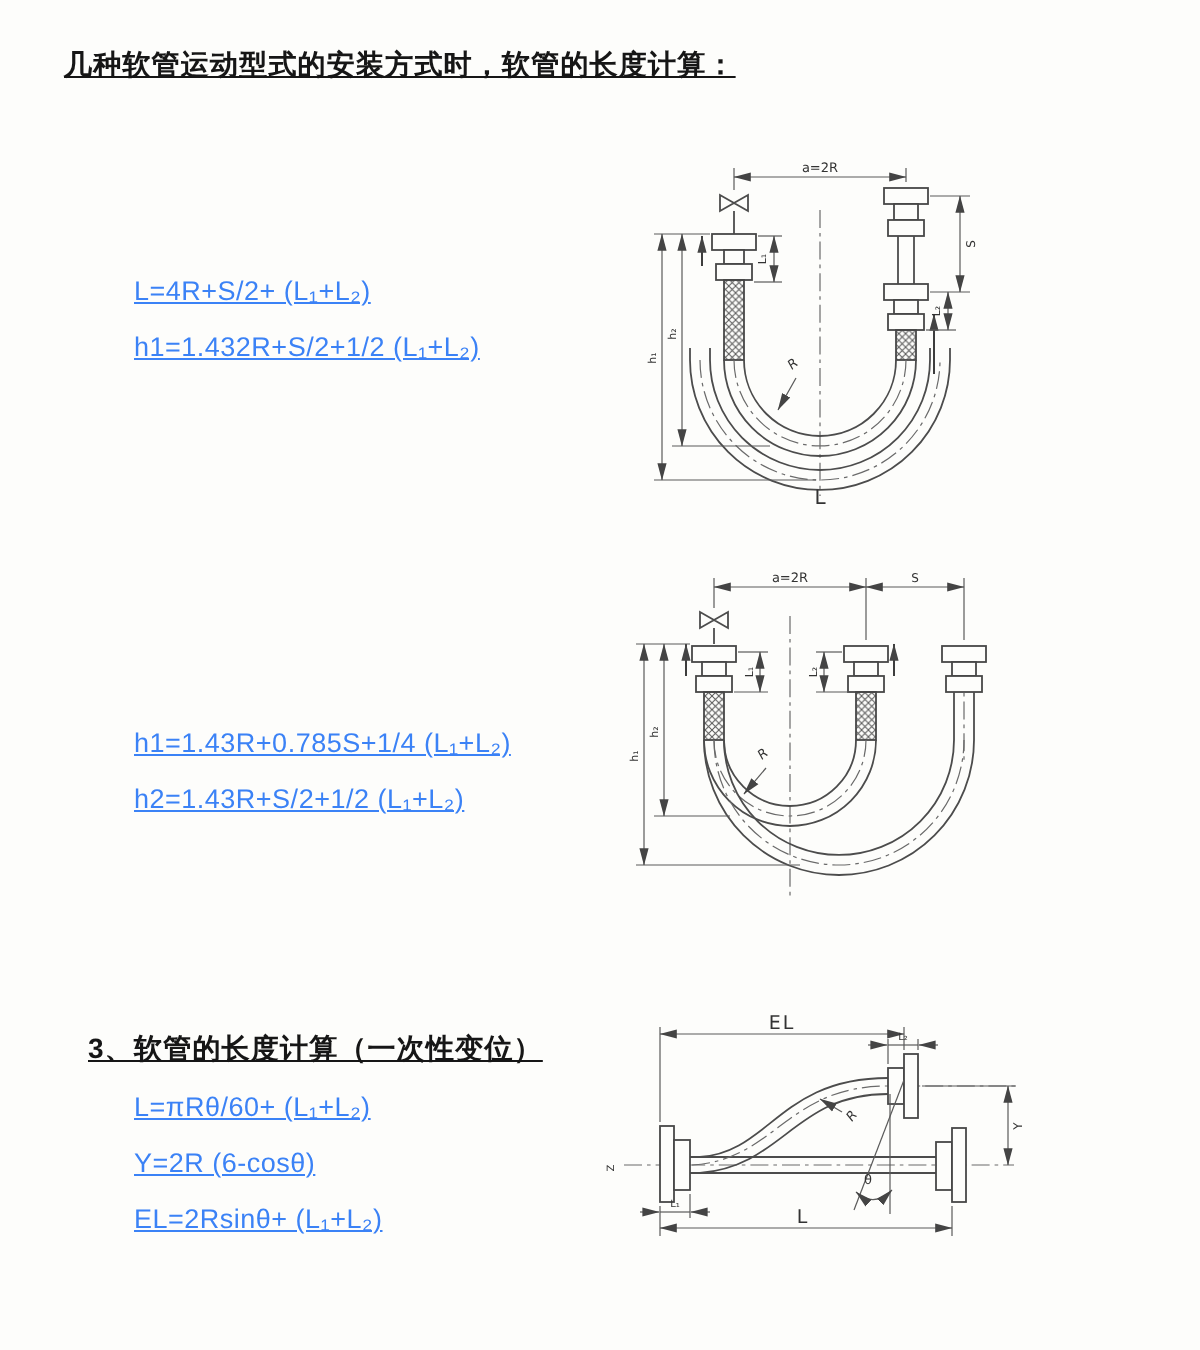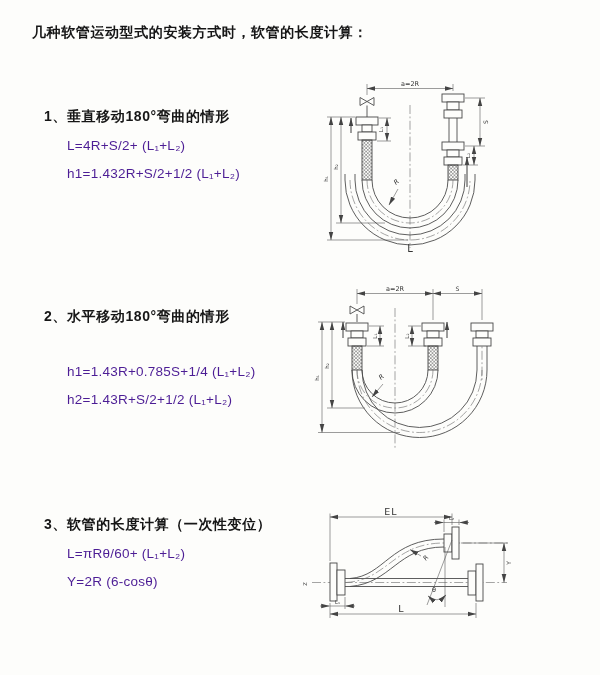--- a/index.html
+++ b/index.html
@@ -1,54 +1,49 @@
 <!DOCTYPE html>
 <html><head>
 <meta charset="utf-8">
 <style>
   html,body{margin:0;padding:0;background:#e8e8e8;}
   .page{position:relative;width:600px;height:675px;background:#fdfdfb;overflow:hidden;
         font-family:"Liberation Sans","DejaVu Sans",sans-serif;color:#161616;}
-  .abs{position:absolute;white-space:nowrap;}
+  .abs{position:absolute;white-space:nowrap;text-decoration:underline;}
   .title{font-size:14px;font-weight:bold;letter-spacing:0.6px;}
   .sec-h{font-size:14px;font-weight:bold;letter-spacing:0.6px;}
-  .formula{font-size:13.5px;letter-spacing:0.25px;color:#4c1d95;}
+  .formula{font-size:13.5px;letter-spacing:0.25px;color:#3b82f6;}
   svg.diag{position:absolute;overflow:visible;}
   svg text{fill:#333;font-family:"DejaVu Sans",sans-serif;}
   .dln{stroke:#4c4c4c;stroke-width:0.9;fill:none;}
   .thin{stroke:#5a5a5a;stroke-width:0.6;fill:none;}
   .cl{stroke:#6a6a6a;stroke-width:0.6;fill:none;stroke-dasharray:9 2.5 1.8 2.5;}
   .fit{stroke:#474747;stroke-width:0.9;fill:#fdfdfb;}
   .braid{stroke:#474747;stroke-width:0.9;}
   .mov{stroke:#3d3d3d;stroke-width:1;fill:none;}
 </style>
 </head>
 <body>
 
 <div class="page">
 
   <div class="abs title" style="left:32px;top:24px">几种软管运动型式的安装方式时，软管的长度计算：</div>
 
-  <div class="abs sec-h" style="left:44px;top:108px">
-    <span>1、</span><span>垂直移动180°弯曲的情形</span>
-  </div>
   <div class="abs formula" style="left:67px;top:138px">L=4R+S/2+ (L₁+L₂)</div>
   <div class="abs formula" style="left:67px;top:166px">h1=1.432R+S/2+1/2 (L₁+L₂)</div>
 
-  <div class="abs sec-h" style="left:44px;top:308px">
-    <span>2、</span><span>水平移动180°弯曲的情形</span>
-  </div>
   <div class="abs formula" style="left:67px;top:364px">h1=1.43R+0.785S+1/4 (L₁+L₂)</div>
   <div class="abs formula" style="left:67px;top:392px">h2=1.43R+S/2+1/2 (L₁+L₂)</div>
 
   <div class="abs sec-h" style="left:44px;top:516px">
     <span>3、</span><span>软管的长度计算（一次性变位）</span>
   </div>
   <div class="abs formula" style="left:67px;top:546px">L=πRθ/60+ (L₁+L₂)</div>
   <div class="abs formula" style="left:67px;top:574px">Y=2R (6-cosθ)</div>
+  <div class="abs formula" style="left:67px;top:602px">EL=2Rsinθ+ (L₁+L₂)</div>
 
   <svg class="diag" style="left:310px;top:75px" width="270" height="180" viewBox="0 0 270 180">
     <defs>
       <pattern id="hb1" width="3.4" height="3.4" patternUnits="userSpaceOnUse">
         <path d="M0,3.4 L3.4,0 M0,0 L3.4,3.4" stroke="#555" stroke-width="0.5"></path>
       </pattern>
       <marker id="ar1" markerWidth="10" markerHeight="8" refX="8.4" refY="3" orient="auto-start-reverse" markerUnits="userSpaceOnUse">
         <path d="M0,0.7 L8.6,3 L0,5.3 Z" fill="#444"></path>
       </marker>
     </defs>

